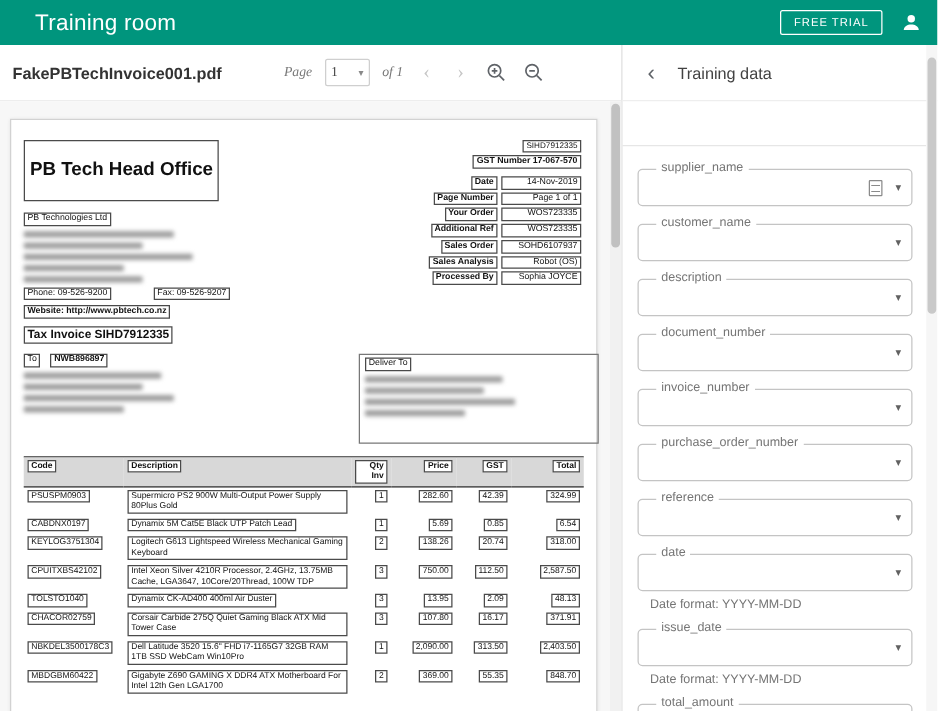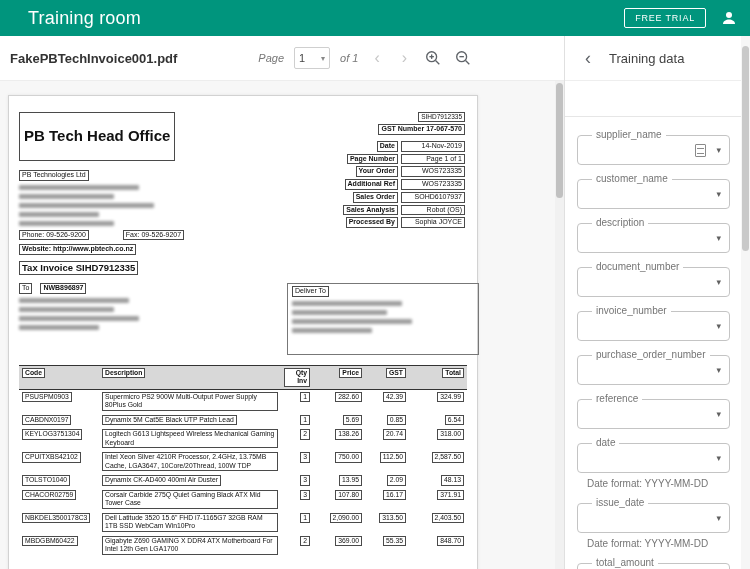--- a/index.html
+++ b/index.html
@@ -11,28 +11,28 @@
     padding:0 12px 0 28px; color:#fff; }
   .appbar-title { font-size:18px; letter-spacing:.2px; }
   .appbar-spacer { flex:1; }
   .free-trial { border:1px solid #fff; background:transparent; color:#fff;
     font-size:9px; letter-spacing:.8px; padding:4px 10px; border-radius:2px;
     font-family:inherit; cursor:pointer; margin-right:14px; }
   .person { width:18px; height:18px; display:inline-block; }
 
   
   .main { display:flex; height:533px; }
-  .pdf-pane { width:565px; border-right:1px solid #e0e0e0; display:flex; flex-direction:column; }
+  .pdf-pane { width:498px; border-right:1px solid #e0e0e0; display:flex; flex-direction:column; }
   .panel { flex:1; position:relative; display:flex; flex-direction:column; }
 
   
   .pdf-toolbar { height:45px; display:flex; align-items:center; padding:0 10px;
     border-bottom:1px solid #ededed; }
   .filename { font-size:13px; font-weight:bold; color:#333; white-space:nowrap; }
-  .tb-center { flex:1; display:flex; align-items:center; justify-content:center; gap:10px; }
+  .tb-center { flex:1; display:flex; align-items:center; justify-content:center; gap:10px;font-family:Liberation Serif, serif; }
   .tb-italic { font-style:italic; font-size:11px; color:#777; }
   .page-select { width:36px; height:22px; border:1px solid #cfcfcf; border-radius:2px;
     display:flex; align-items:center; justify-content:space-between; padding:0 4px;
     font-size:11px; color:#444; cursor:pointer; background:#fff; }
   .page-select .chev { font-size:8px; color:#888; }
   .nav-chev { font-size:16px; color:#c6c6c6; padding:0 6px; cursor:default; line-height:1; }
   .zoom-btn { width:20px; height:20px; display:inline-flex; align-items:center;
     justify-content:center; cursor:pointer; }
 
   

